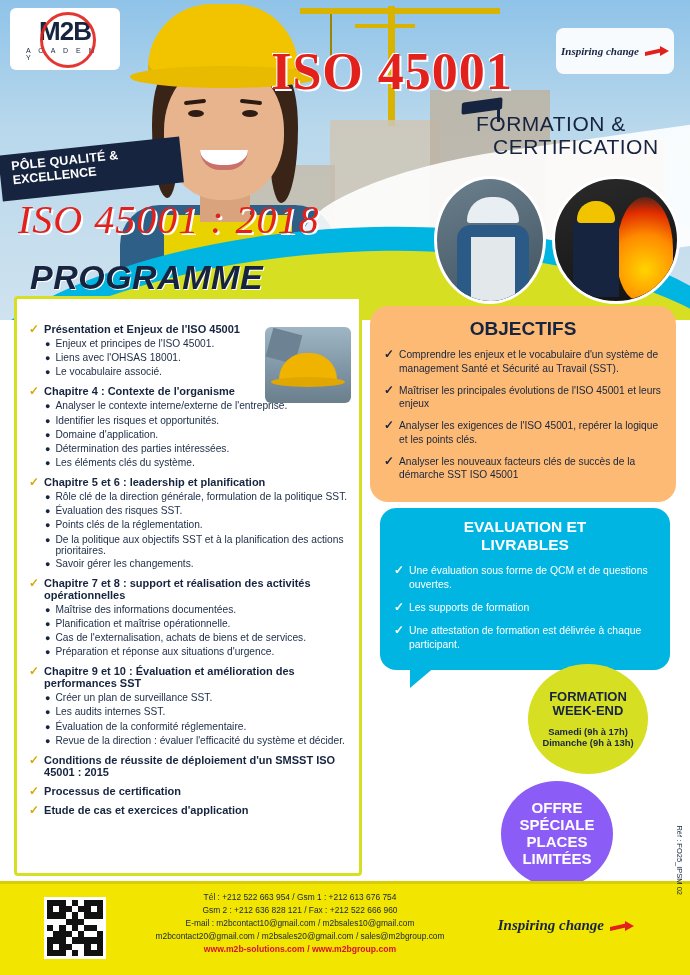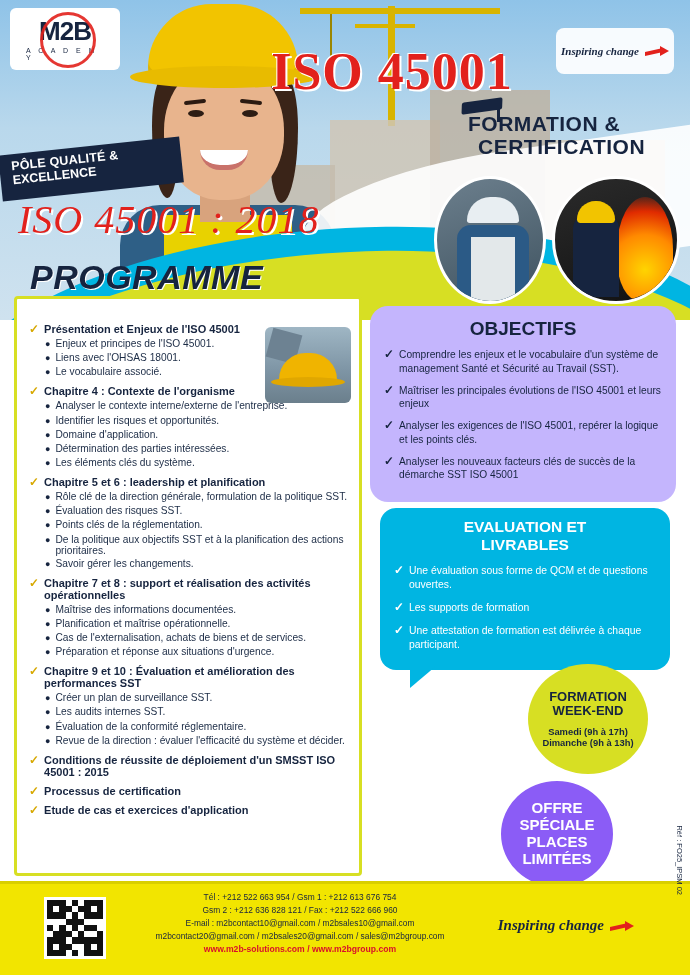--- a/index.html
+++ b/index.html
@@ -118,25 +118,25 @@
   }
   .arrow-red::before{
     content:""; position:absolute; left:0; top:4px; width:18px; height:4px; background:#e2211c; transform: skewY(-12deg);
   }
   .arrow-red::after{
     content:""; position:absolute; right:0; top:0px; border-left: 9px solid #e2211c; border-top: 5px solid transparent; border-bottom: 5px solid transparent;
   }
 
   
   .formation-cert {
-    position:absolute; right: 22px; top: 112px; width: 200px;
-    text-align:left; color:#16243f; font-weight:bold; line-height:1.1;
+    position:absolute; right: 14px; top: 112px; width: 200px;
+    text-align:left; color:#16243f; font-weight:normal; line-height:1.1;
   }
   .formation-cert .l1 { font-size: 21px; letter-spacing:.5px; }
-  .formation-cert .l2 { font-size: 21px; letter-spacing:.5px; margin-left: 10px; }
+  .formation-cert .l2 { font-size: 21px; letter-spacing:.5px; margin-left: 17px; }
   .grad-cap {
     position:absolute; right: 188px; top: 100px; width: 40px; height: 22px;
   }
   .grad-cap .top {
     position:absolute; left:0; top:0; width: 40px; height: 12px; background:#16243f;
     transform: skewX(-10deg) rotate(-8deg); border-radius:2px;
   }
   .grad-cap .tas { position:absolute; right:2px; top:8px; width:3px; height:14px; background:#16243f; }
 
   
@@ -190,21 +190,21 @@
     border-radius: 6px; overflow:hidden;
     background: linear-gradient(180deg,#9fb6c4 0%, #7f96a6 55%, #6b7f8c 100%);
   }
   .helmet-photo .hp-h { position:absolute; left: 14px; top: 26px; width: 58px; height: 30px; background:#f0b400; border-radius: 30px 30px 4px 4px;}
   .helmet-photo .hp-b { position:absolute; left: 6px; top: 50px; width: 74px; height: 10px; background:#e0a700; border-radius: 50%;}
   .helmet-photo .hp-t { position:absolute; left: 4px; top: 4px; width: 30px; height: 30px; background:#6d8292; transform: rotate(15deg);}
 
   
   .obj-panel {
     position:absolute; left: 370px; top: 306px; width: 306px; height: 196px;
-    background:#c4b5fd; border-radius: 18px; padding: 12px 14px;
+    background:#fdba74; border-radius: 18px; padding: 12px 14px;
   }
   .obj-title {
     text-align:center; font-size: 19px; font-weight:bold; color:#16243f; margin-bottom: 8px;
   }
   .obj-item {
     display:flex; gap:5px; font-size: 10.2px; color:#16243f; margin-bottom: 8px; line-height:1.35;
   }
   .obj-item .chk { color:#16243f; }
 
   

